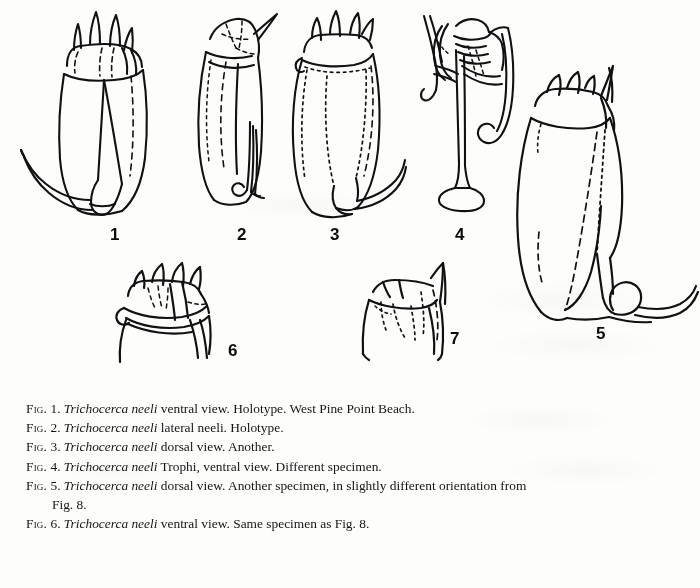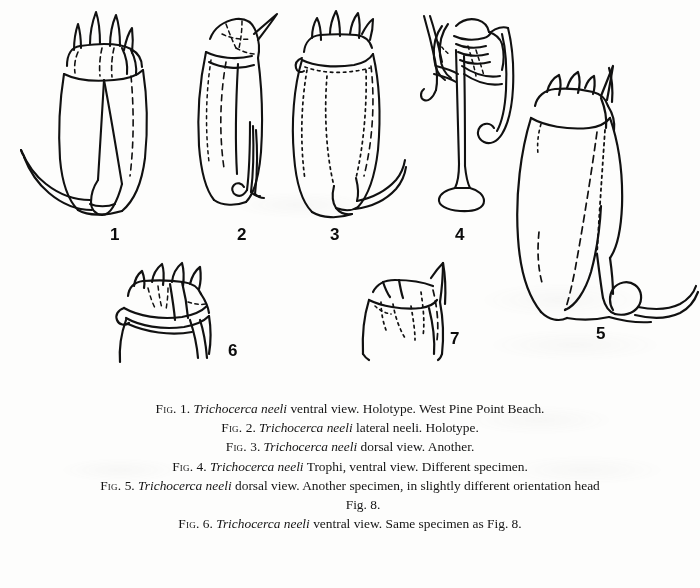--- a/index.html
+++ b/index.html
@@ -31,21 +31,20 @@
     user-select:none;
   }
   .captions{
     position:absolute;
     left:26px;top:399px;
     width:648px;
     font-family:"Liberation Serif", serif;
     font-size:13.4px;
     line-height:19.2px;
     color:#141414;
-    text-align:center;
   }
   .capline{white-space:nowrap;}
   .capline.cont{white-space:nowrap;padding-left:26px;}
   .figtag{
     font-variant:small-caps;
     font-size:13.4px;
     letter-spacing:.2px;
   }
   .sp{font-style:italic;}
   
@@ -393,21 +392,21 @@
 
     <div class="capline">
       <span class="figtag">Fig.</span>
       <span>4.</span>
       <span class="sp">Trichocerca neeli</span><span> Trophi, ventral view. Different specimen.</span>
     </div>
 
     <div class="capline">
       <span class="figtag">Fig.</span>
       <span>5.</span>
-      <span class="sp">Trichocerca neeli</span><span> dorsal view. Another specimen, in slightly different orientation head</span>
+      <span class="sp">Trichocerca neeli</span><span> dorsal view. Another specimen, in slightly different orientation from</span>
     </div>
 
     <div class="capline cont">Fig. 8.</div>
 
     <div class="capline">
       <span class="figtag">Fig.</span>
       <span>6.</span>
       <span class="sp">Trichocerca neeli</span><span> ventral view. Same specimen as Fig. 8.</span>
     </div>
 

